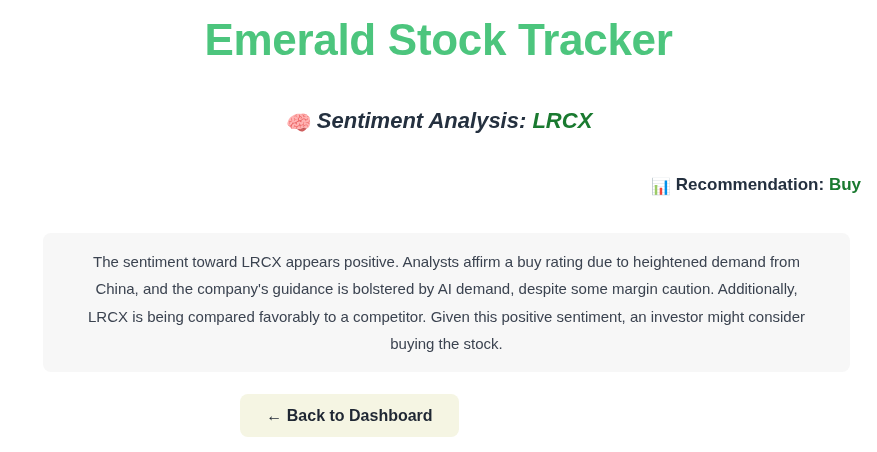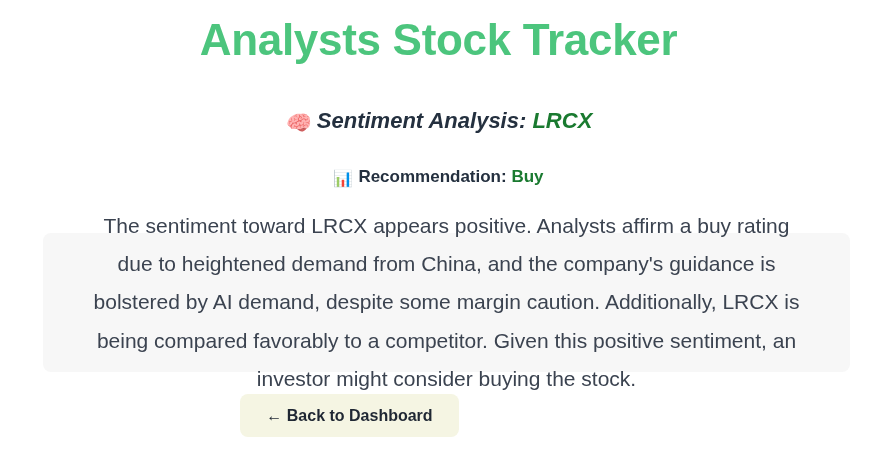--- a/index.html
+++ b/index.html
@@ -50,23 +50,23 @@
     margin-right: 6px;
     vertical-align: -2px;
   }
   .ticker {
     color: #1a7a30;
     font-weight: bold;
   }
 
   
   .recommendation-line {
-    margin: 8px;
+    margin: 16px;
     padding-top: 22px;
-    text-align: center;
+    text-align: right;
     font-size: 17px;
     font-weight: bold;
     color: #24303f;
     line-height: 1.3;
     white-space: nowrap;
   }
   .recommendation-line .emoji {
     font-size: 16px;
     margin-right: 5px;
     vertical-align: -2px;
@@ -86,21 +86,21 @@
     background: #f7f7f7;
     border-radius: 8px;
     display: flex;
     align-items: center;
     justify-content: center;
     padding: 0 28px;
   }
   .summary-text {
     margin: 16px;
     text-align: center;
-    font-size: 21px;
+    font-size: 15px;
     line-height: 1.82;
     color: #3b4350;
     max-width: 770px;
   }
 
   
   .button-row {
     position: absolute;
     left: 0;
     top: 394px;
@@ -120,21 +120,21 @@
     cursor: pointer;
     line-height: 1.2;
     white-space: nowrap;
   }
 </style>
 </head>
 <body>
 
 <div class="page">
 
-  <h1 class="app-title">Analysts Stock Tracker</h1>
+  <h1 class="app-title">Emerald Stock Tracker</h1>
 
   <h2 class="sentiment-heading">
     <span class="emoji">🧠</span><span>Sentiment Analysis:</span>
     <span class="ticker">LRCX</span>
   </h2>
 
   <div class="recommendation-line">
     <span class="emoji">📊</span><span>Recommendation:</span>
     <span class="rec-value">Buy</span>
   </div>

